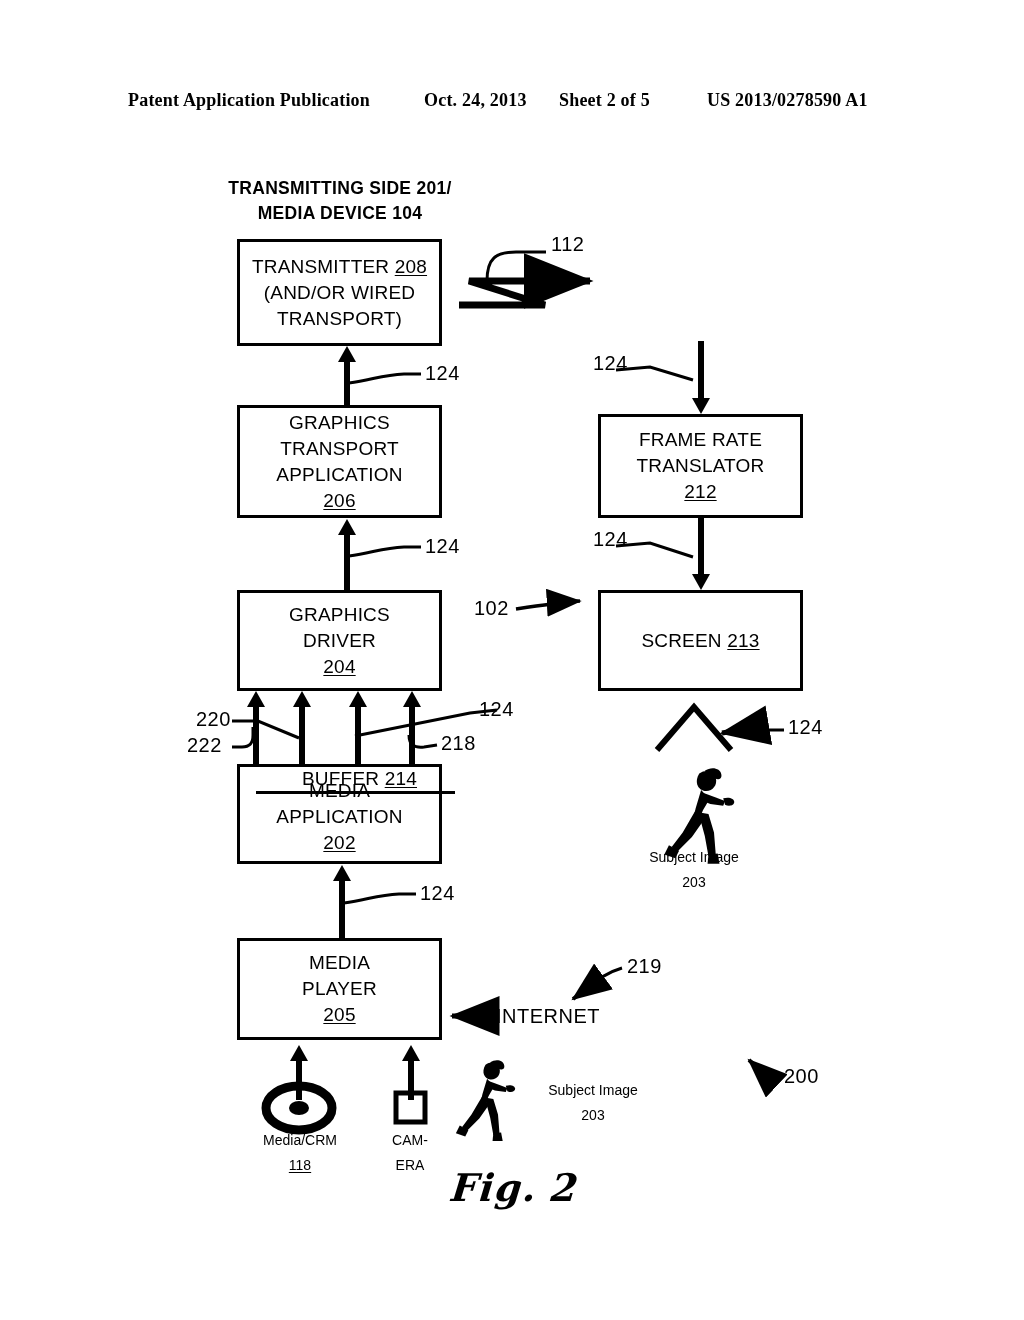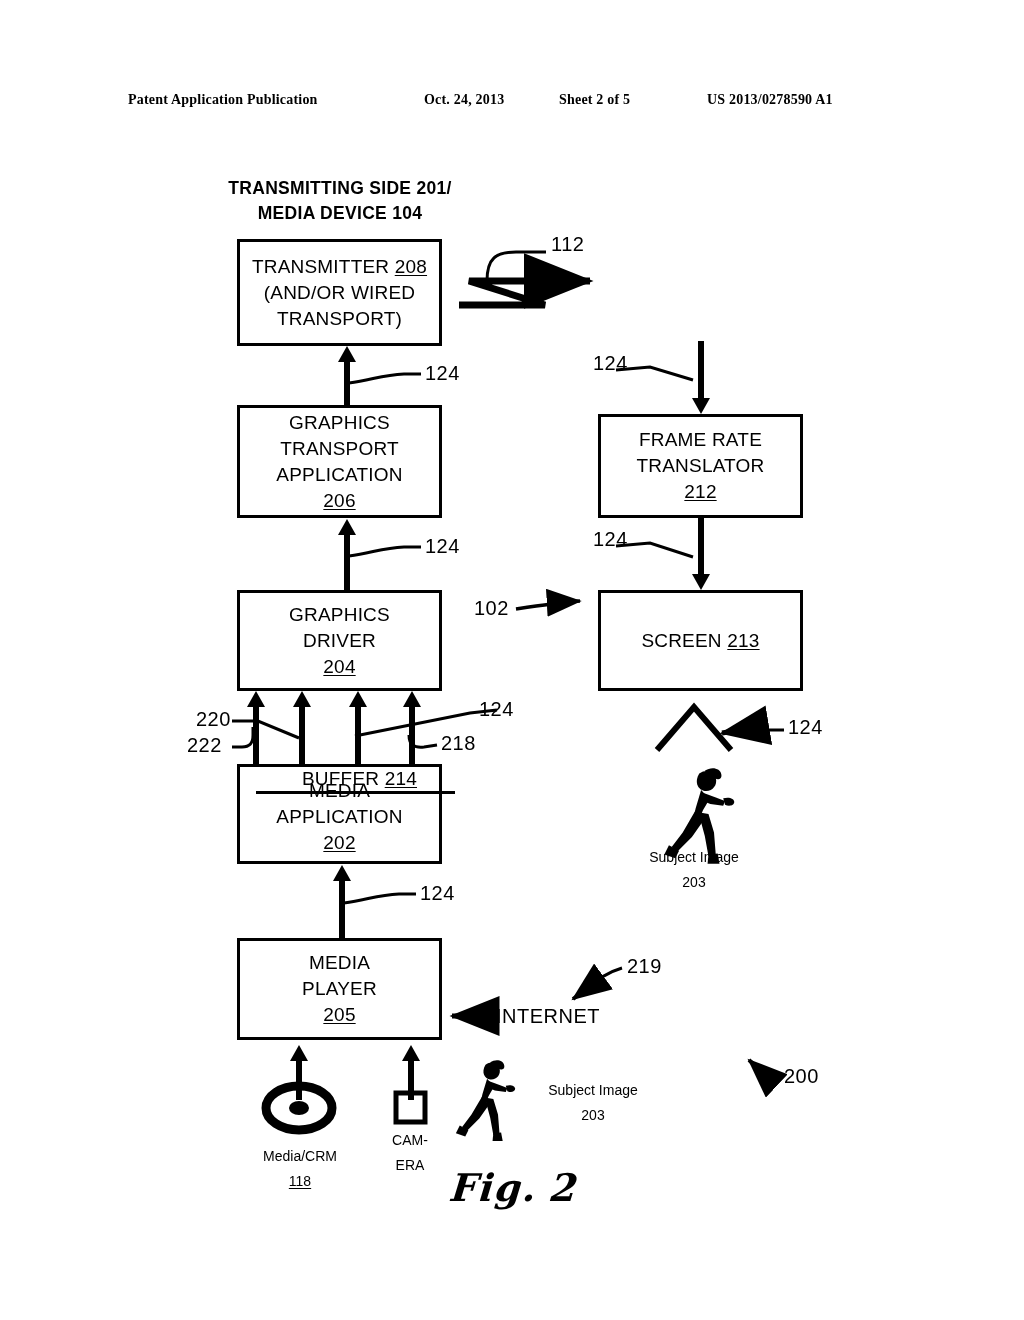--- a/index.html
+++ b/index.html
@@ -8,21 +8,21 @@
     font-family:"Liberation Sans", sans-serif;
     color:#000;
     overflow:hidden;
   }
   .page{position:absolute;inset:0;}
 
   
   .hdr{
     position:absolute;top:88px;left:0;width:904px;height:24px;
     font-family:"Liberation Serif", serif;
-    font-weight:bold;font-size:14px;letter-spacing:0.2px;
+    font-weight:bold;font-size:18px;letter-spacing:0.2px;
     display:flex;align-items:center;
   }
   .hdr .h1{position:absolute;left:128px;white-space:nowrap;}
   .hdr .h2{position:absolute;left:424px;white-space:nowrap;}
   .hdr .h3{position:absolute;left:707px;white-space:nowrap;}
 
   
   .coltitle{
     position:absolute;font-weight:bold;font-size:17.5px;
     text-align:center;line-height:25px;letter-spacing:0.3px;
@@ -248,21 +248,21 @@
   <span class="lab" style="left:593px;top:352px;">124</span>
   <span class="lab" style="left:593px;top:528px;">124</span>
   <span class="lab" style="left:788px;top:716px;">124</span>
 
   <span class="lab" style="left:474px;top:597px;">102</span>
   <span class="lab" style="left:627px;top:955px;">219</span>
   <span class="lab" style="left:784px;top:1065px;">200</span>
 
   <span class="lab" style="left:496px;top:1005px;">INTERNET</span>
 
-  <div class="cap" style="left:241px;top:1128px;width:118px;margin-top:16px;">
+  <div class="cap" style="left:241px;top:1128px;width:118px;">
     <span>Media/CRM</span><br>
     <span class="u">118</span>
   </div>
 
   <div class="cap" style="left:365px;top:1128px;width:90px;">
     <span>CAM-</span><br>
     <span>ERA</span>
   </div>
 
   <div class="cap" style="left:614px;top:845px;width:160px;">

